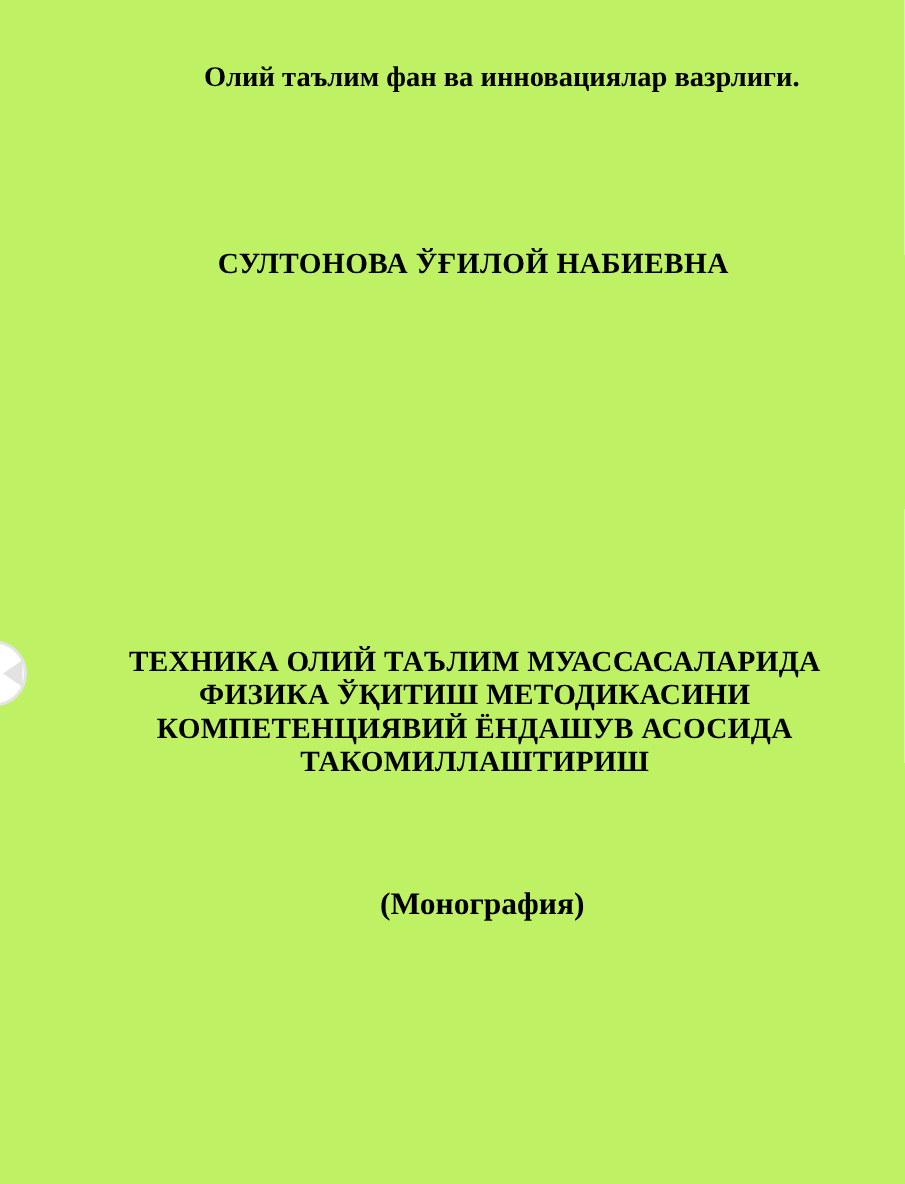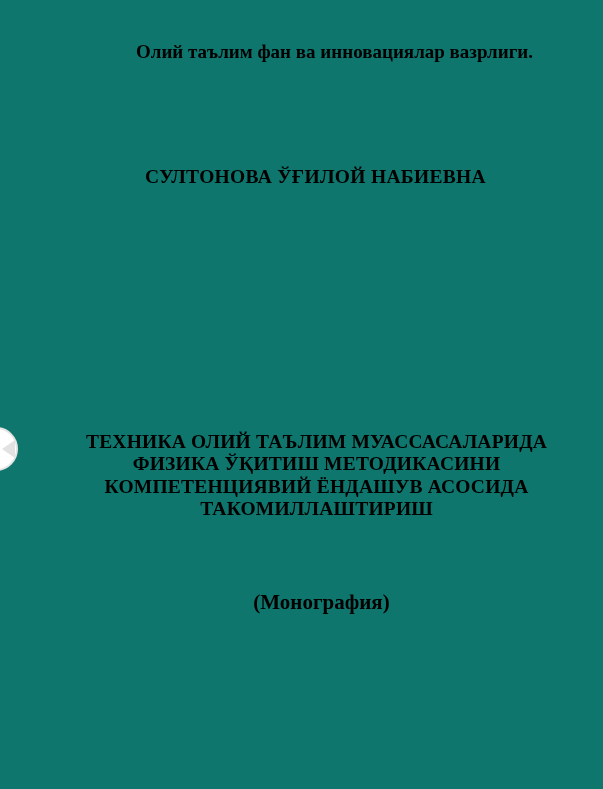--- a/index.html
+++ b/index.html
@@ -11,21 +11,21 @@
     height: 789px;
     background: #ffffff;
     position: relative;
     overflow: hidden;
     font-family: "Liberation Serif", "DejaVu Serif", serif;
     color: #000000;
   }
   .page {
     position: absolute;
     inset: 0;
-    background: #0f766e;
+    background: #bef264;
   }
   .text-block {
     position: absolute;
     left: 0;
     width: 603px;
     text-align: center;
     font-weight: bold;
     white-space: nowrap;
   }
   .ministry {

